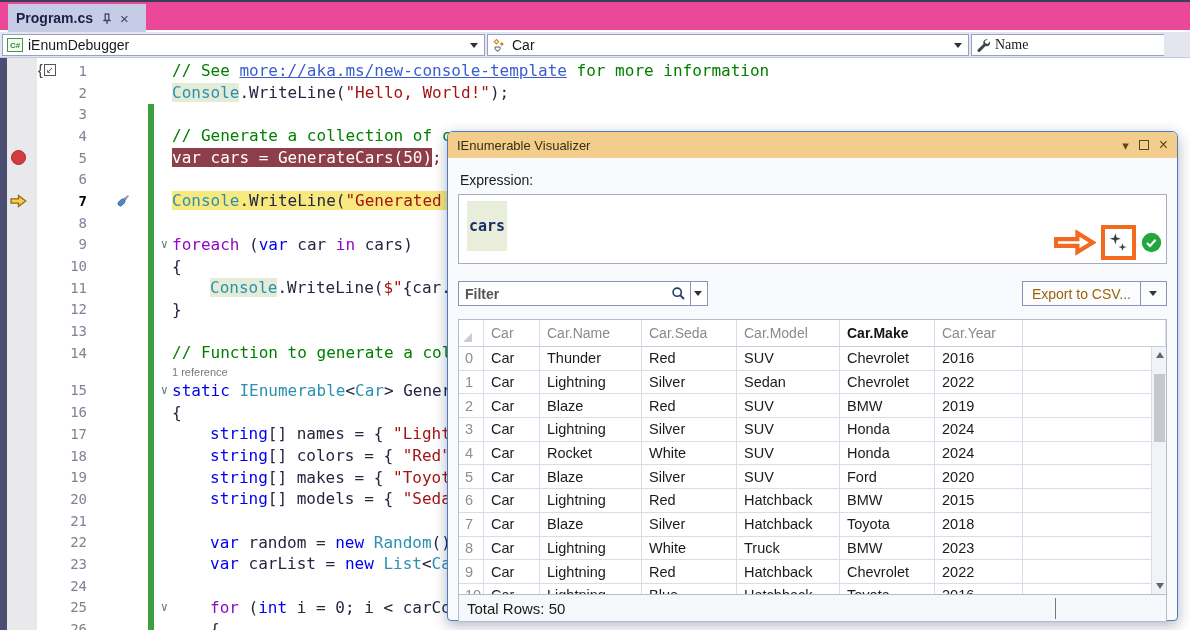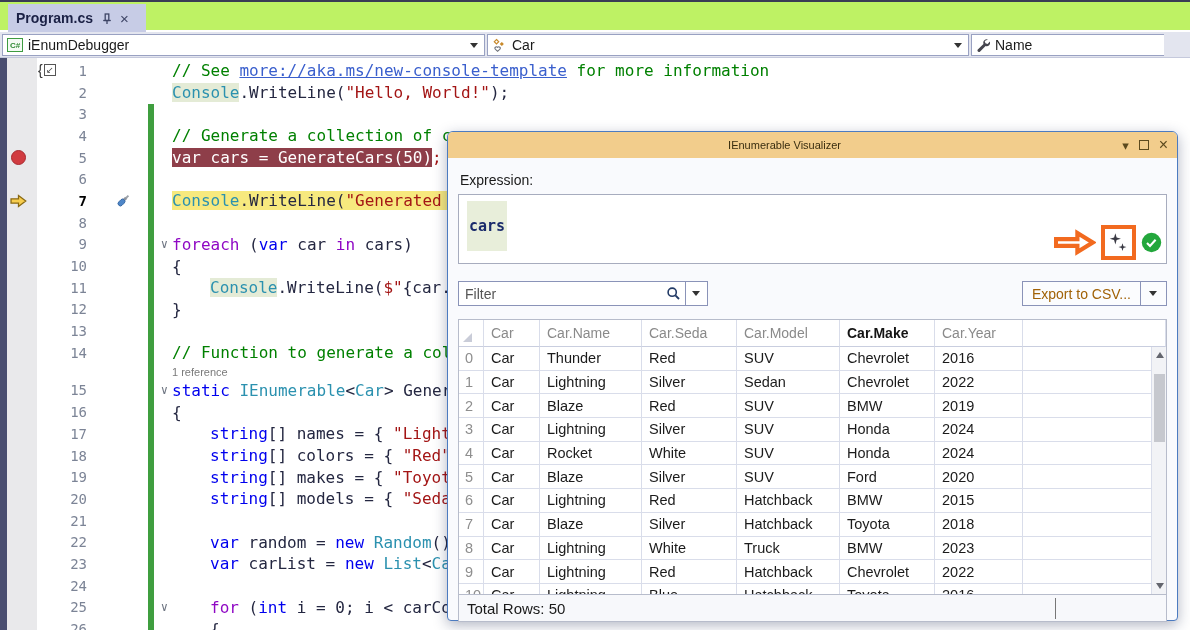--- a/index.html
+++ b/index.html
@@ -1,20 +1,20 @@
 <!DOCTYPE html>
 <html><head>
 <meta charset="utf-8">
 <style>
   * { margin:0; padding:0; box-sizing:border-box; }
   html,body { width:1190px; height:630px; overflow:hidden; font-family:"Liberation Sans", sans-serif; background:#fff; }
   #stage { position:relative; width:1190px; height:630px; background:#fff; }
 
   
-  .tabstrip { position:absolute; left:0; top:0; width:1190px; height:30px; background:#bef264; border-top:2px solid #3A3D55;padding-left:14px; }
+  .tabstrip { position:absolute; left:0; top:0; width:1190px; height:30px; background:#ec4899; border-top:2px solid #3A3D55;padding-left:14px; }
   .tab { position:absolute; left:8px; top:2px; height:28px; width:138px; background:#C7CCE6; display:flex; align-items:center; padding:0 8px; gap:7px; }
   .tab-title { font-size:14px; font-weight:bold; color:#1B2145; }
   .tab .ticon { display:flex; align-items:center; color:#3E4566; }
   .tab .x { font-size:15px; line-height:1; color:#3E4566; }
 
   
   .navbar { position:absolute; left:0; top:32px; width:1190px; height:26px; background:#E3E5EF; border-bottom:1px solid #C5C9DC; }
   .combo { position:absolute; top:2px; height:22px; background:#fff; border:1px solid #99A1C2; display:flex; align-items:center; padding:0 4px; gap:5px; font-size:14px; color:#1a1a1a; }
   .combo .flex { flex:1; }
   .dd-arrow { width:0; height:0; border-left:4px solid transparent; border-right:4px solid transparent; border-top:5px solid #333; margin-right:2px; }
@@ -47,33 +47,33 @@
   .tk-ctl { color:#8F08C4; }
   .tk-cls { color:#2B91AF; }
   .tk-clshl { color:#2B91AF; background:#E4EBD6; }
   .tk-str { color:#A31515; }
   .tk-pln { color:#242741; }
   .tk-bpx { color:#FFFFFF; background:#8E3E49; }
 
   
   .dialog { position:absolute; left:447px; top:131px; width:731px; height:490px; background:#F9FAFD; border:1px solid #4C7BC0; border-radius:6px 6px 4px 4px; box-shadow:0 4px 14px rgba(30,40,80,.35); }
   .dlg-title { height:26px; background:#F2CD8C; border-radius:5px 5px 0 0; display:flex; align-items:center; padding:0 9px; }
-  .dlg-title-text { font-size:11px; color:#3A2E10; flex:1;text-align:center; }
+  .dlg-title-text { font-size:13px; color:#3A2E10; flex:1; }
   .dlg-btn { color:#5C4A1E; font-size:13px; margin-left:10px; display:flex; align-items:center; line-height:1; }
   .dlg-max { width:10px; height:10px; border:1.6px solid #5C4A1E; }
   .dlg-body { position:relative; padding:0 10px; height:464px; }
   .expr-label { margin:14px 0 6px 2px; font-size:14px; color:#1a1a1a; }
   .expr-box { position:relative; height:70px; background:#fff; border:1px solid #A7ACBE; }
   .expr-value { position:absolute; left:8px; top:6px; font-family:"DejaVu Sans Mono", monospace; font-size:15px; font-weight:bold; color:#1A2B6B; background:#E8EEDA; padding:16px 2px; }
   .expr-actions { position:absolute; right:4px; bottom:3px; display:flex; align-items:center; gap:5px; }
   .ann-box { width:35px; height:35px; border:4px solid #F26A1F; background:#fff; display:flex; align-items:center; justify-content:center; }
 
   .filter-row { margin-top:17px; display:flex; align-items:center; }
   .filter-ctl { width:250px; height:25px; border:1px solid #8A93B8; background:#fff; display:flex; align-items:center; }
-  .filter-input { flex:1; border:none; outline:none; height:100%; padding:0 6px; font-size:14px; color:#404040; font-family:"Liberation Sans", sans-serif; background:transparent; }
+  .filter-input { flex:1; border:none; outline:none; height:100%; padding:0 6px; font-size:14px; color:#404040; font-family:"Liberation Sans", sans-serif; background:transparent;font-weight:bold; }
   .filter-input::placeholder { color:#555; }
   .filter-search { padding:0 4px; display:flex; align-items:center; }
   .filter-dd { width:22px; height:100%; border-left:1px solid #8A93B8; display:flex; align-items:center; justify-content:center; }
   .export-btn { margin-left:auto; height:25px; display:flex; align-items:stretch; border:1px solid #8A93B8; background:#FBFCFE; }
   .export-main { display:flex; align-items:center; padding:0 9px; font-size:14px; color:#a16207; }
   .export-dd { width:26px; border-left:1px solid #8A93B8; display:flex; align-items:center; justify-content:center; }
 
   .grid { position:relative; margin-top:13px; height:276px; border:1px solid #B7BCCB; background:#fff; overflow:hidden; }
   .grid-header { display:grid; grid-template-columns:25px 56px 102px 95px 103px 95px 88px 1fr; height:27px; }
   .gh-cell { border-right:1px solid #D9DDEA; border-bottom:1px solid #C9CEDF; display:flex; align-items:center; padding-left:7px; font-size:14px; color:#8A8A8A; position:relative; }
@@ -125,21 +125,21 @@
         <svg width="15" height="15" viewBox="0 0 15 15">
             <path d="M4.5 1.5l2.2 2.2-2.2 2.2-2.2-2.2z" fill="none" stroke="#C98A2B" stroke-width="1.2"></path>
             <path d="M9.8 3.9l2.1 2.1-2.1 2.1-2.1-2.1z" fill="#C98A2B"></path>
             <path d="M5.6 9.3c1.5-1.3 3.8.4 2.1 2.1l-2.1 1.9-2.1-1.9c-1.7-1.7.6-3.4 2.1-2.1z" fill="none" stroke="#6B6F78" stroke-width="1.1"></path>
           </svg>
       </span>
       <span>Car</span>
       <span class="flex"></span>
       <span class="dd-arrow"></span>
     </div>
-    <div class="combo" style="left:971px; width:193px; border-right:none;">
+    <div class="combo" style="left:971px; width:193px; border-right:none;font-family:Liberation Serif, serif;">
       <span style="display:flex;">
         <svg width="14" height="14" viewBox="0 0 14 14">
             <path d="M12 1.6a3.4 3.4 0 0 0-4.5 4.3L1.8 11.6a1.5 1.5 0 0 0 2.1 2.1l5.7-5.7A3.4 3.4 0 0 0 13.9 3.6L11.6 5.9 9.4 5.2 8.7 3z" fill="#45454E"></path>
           </svg>
       </span>
       <span>Name</span>
     </div>
   </div>
 
   <div class="editor">

